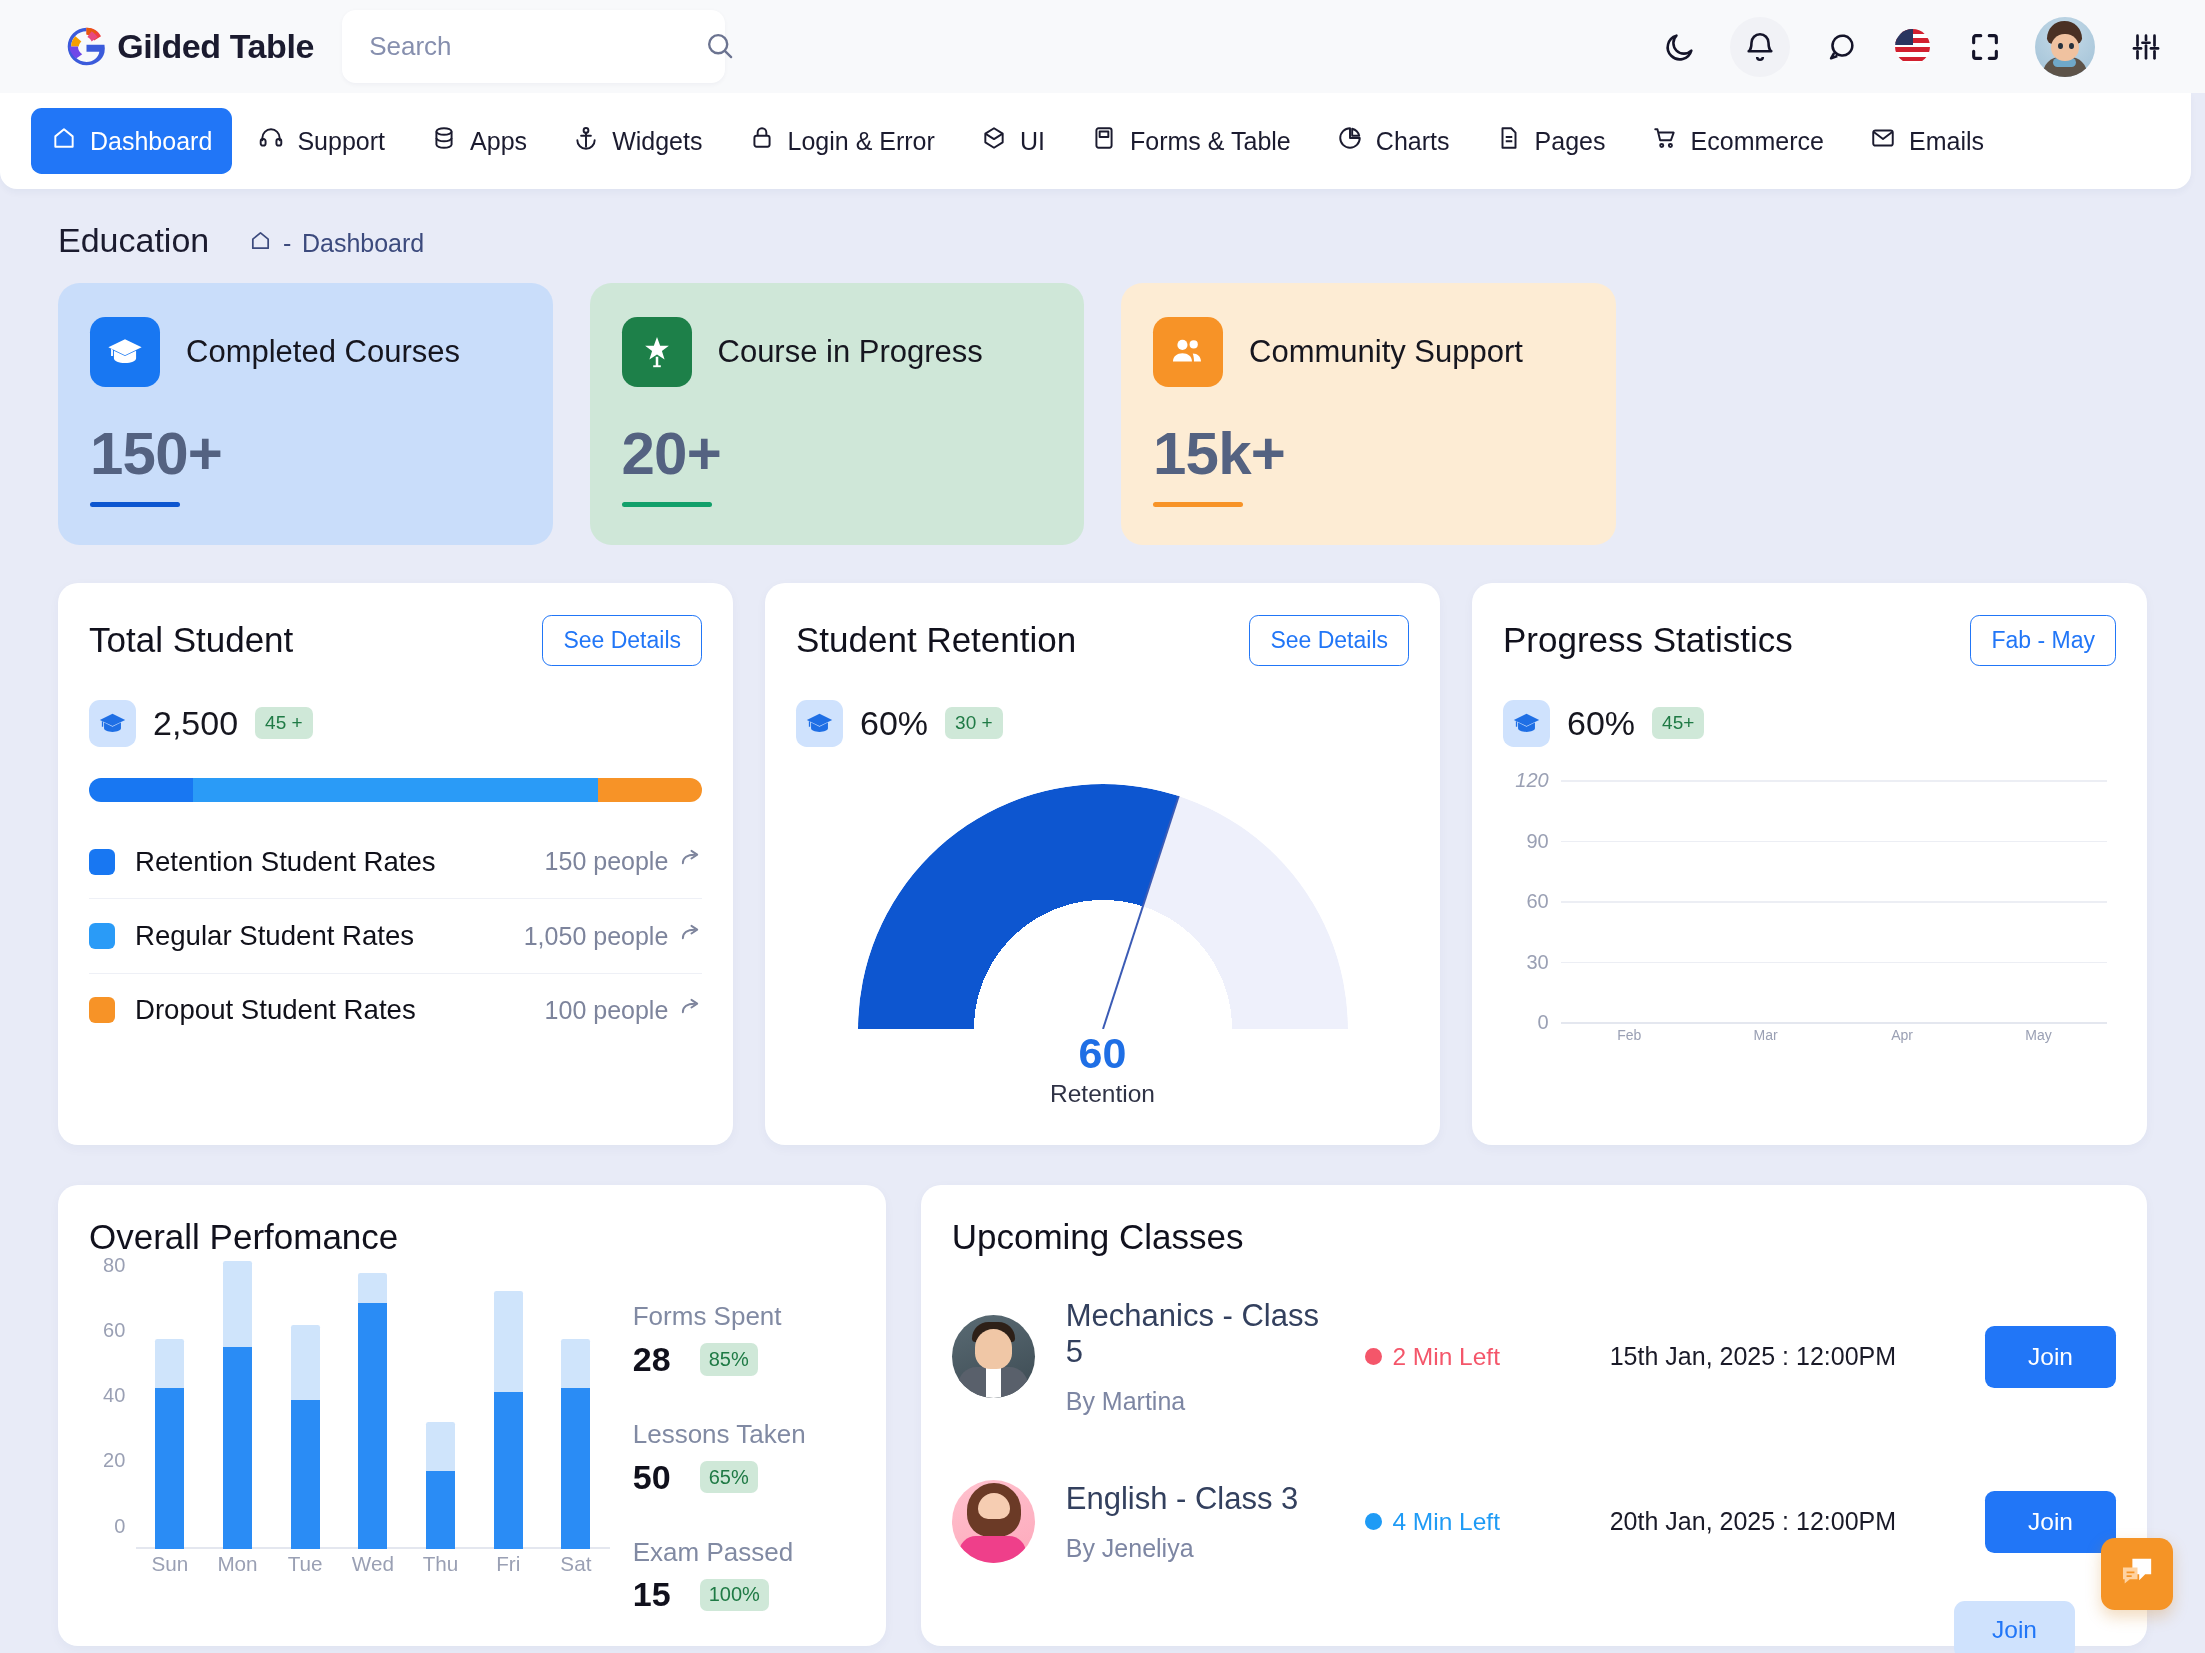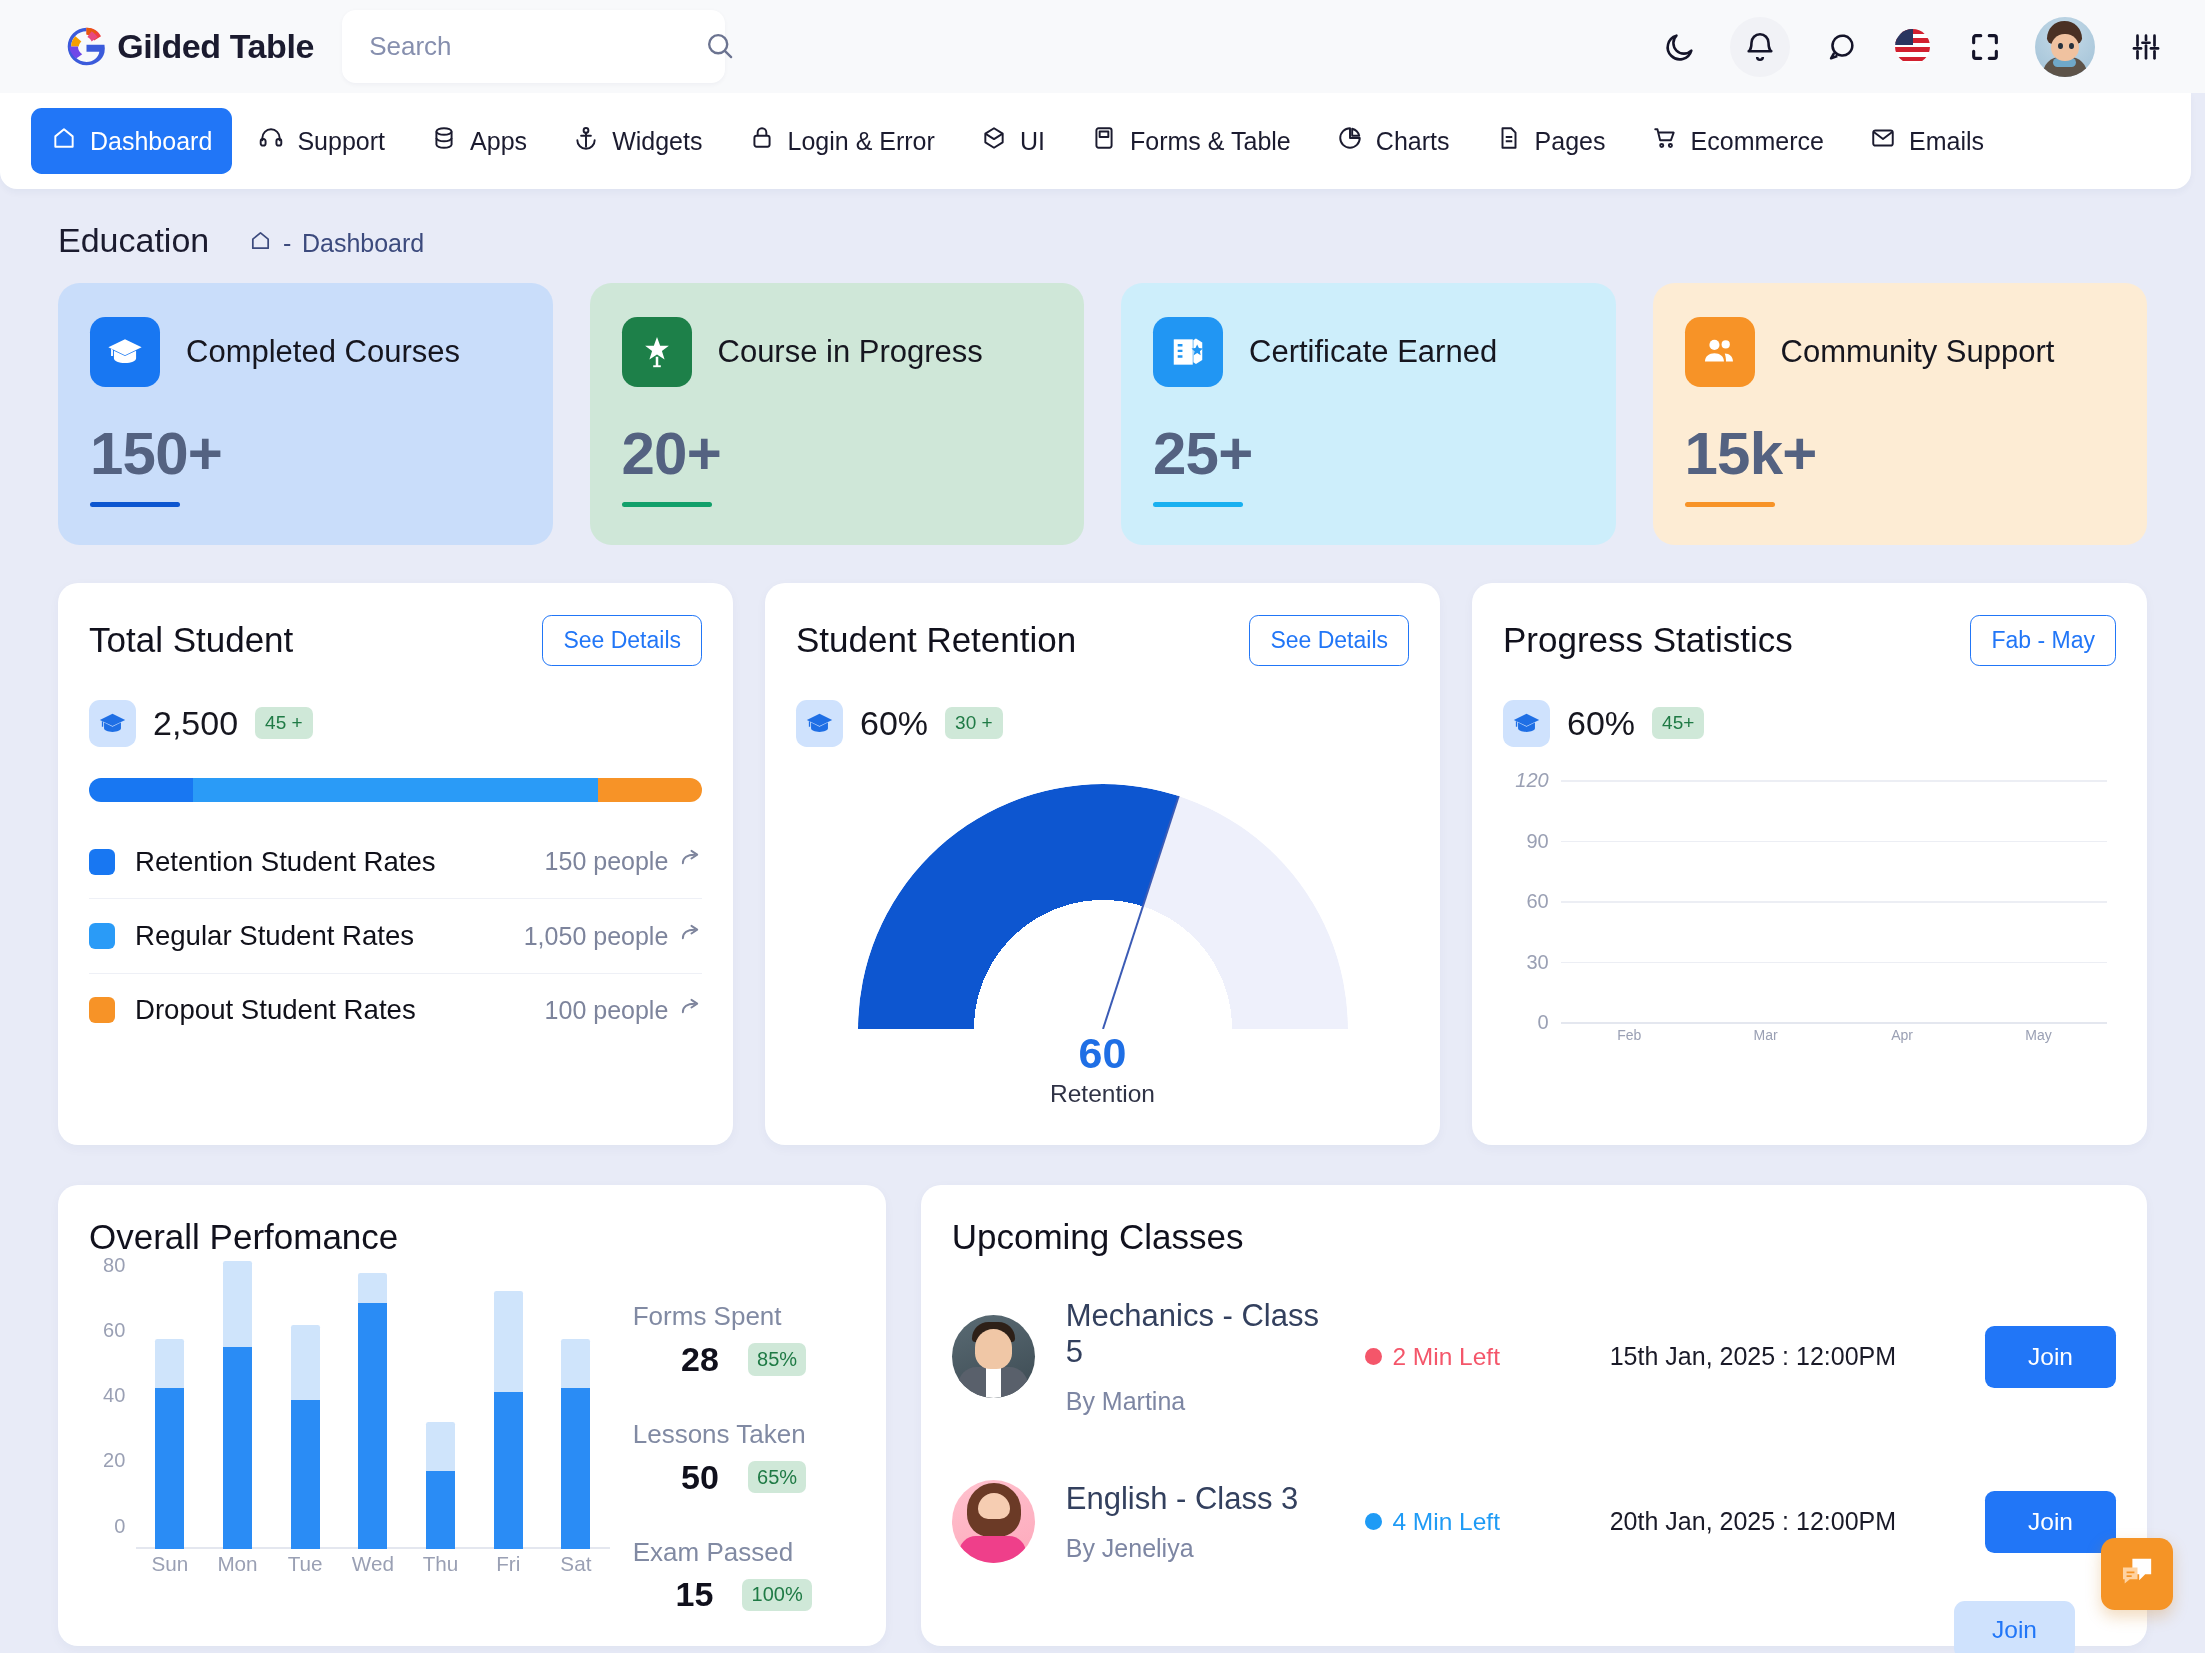--- a/index.html
+++ b/index.html
@@ -181,21 +181,21 @@
   .opXaxis { position: absolute; left: 47px; right: 4.6px; bottom: 0; height: 35px; display: flex; }
   .opXaxis span { flex:1; text-align:center; font-size: 20.7px; color:#9aa0b4; }
   .opAxisLine { position:absolute; left: 47px; right: 4.6px; bottom: 38px; height: 1.5px; background:#e4e7ef; }
   .opTickWrap { position:absolute; left:0; top:0; bottom:38px; width: 47px; }
   .opTick { position:absolute; right: 10.7px; transform: translateY(-50%); font-size: 20px; color:#9aa0b4; }
 
   .perfStats { width: 222px; padding-top: 13.8px; }
   .perfStat { margin-bottom: 40px; }
   .perfStat:last-child { margin-bottom: 0; }
   .perfStatLabel { font-size: 26px; color: #818aa3; }
-  .perfStatRow { display: flex; align-items: center; gap: 29px; margin-top: 7.7px; justify-content: center; }
+  .perfStatRow { display: flex; align-items: center; gap: 29px; margin-top: 7.7px; }
   .perfStatNum { font-size: 34px; font-weight: 700; color: #10101c; }
   .perfStatChip { background: #cfe8d8; color: #1f7a45; font-size: 20px; border-radius: 6.9px; padding: 4.6px 9.2px; }
 
   
   .classRow { display: flex; align-items: center; gap: 31px; padding: 23px 0; }
   .classAvatar { width: 83px; height: 83px; border-radius: 50%; flex: 0 0 83px; overflow:hidden; position:relative; }
   .av-m { background: linear-gradient(160deg,#5a6b74 0%, #3c4a52 100%); }
   .av-m .sk { position:absolute; left:23px; top:13.8px; width:37px; height:40px; background:#f0c7a6; border-radius:20px 20px 17px 17px;}
   .av-m .hr { position:absolute; left:20px; top:6.1px; width:43px; height:20px; background:#2d2018; border-radius:21.4px 21.4px 4.6px 4.6px;}
   .av-m .sh { position:absolute; left:6.1px; bottom:0; width:70px; height:31px; background:#59606b; border-radius:18.4px 18.4px 0 0;}
@@ -471,35 +471,20 @@
               <path d="M11.2 15h1.6v6h-1.6Z" fill="#fff"></path>
               <path d="M9.6 20.4h4.8v1.2H9.6Z" fill="#fff"></path>
             </svg>
         </div>
         <div class="statlabel">Course in Progress</div>
       </div>
       <div class="statvalue">20+</div>
       <div class="statrule" style="background:#12a06a"></div>
     </div>
 
-    <div class="statcard" style="background:#cdeefb">
-      <div class="toprow">
-        <div class="statbadge" style="background:#2196f3">
-          <svg viewBox="0 0 24 24">
-              <path d="M3 4h12v16H3Z" fill="#fff"></path>
-              <path d="M5.5 7h3v1.6h-3Zm0 3.5h3V12h-3Zm0 3.5h3v1.6h-3Z" fill="#2196f3"></path>
-              <path d="M17 3.5 21 6v11l-4 2.5-1.6-1V4.5Z" fill="#fff"></path>
-              <path d="M17.8 7.2 18.9 9.5l2.5.3-1.9 1.7.5 2.5-2.2-1.3-2.2 1.3.5-2.5-1.9-1.7 2.5-.3Z" fill="#2196f3"></path>
-            </svg>
-        </div>
-        <div class="statlabel">Certificate Earned</div>
-      </div>
-      <div class="statvalue">25+</div>
-      <div class="statrule" style="background:#19b0f0"></div>
-    </div>
 
     <div class="statcard" style="background:#fdecd4">
       <div class="toprow">
         <div class="statbadge" style="background:#f79327">
           <svg viewBox="0 0 24 24">
               <circle cx="8.5" cy="7.5" r="3.2" fill="#fff"></circle>
               <circle cx="15.6" cy="7.2" r="2.6" fill="#fff"></circle>
               <path d="M2.5 18c0-3.3 2.7-5.2 6-5.2s6 1.9 6 5.2Z" fill="#fff"></path>
               <path d="M15 12.9c3 .1 5.2 1.9 5.2 5.1h-4.4c0-1.9-.3-3.6-.8-5.1Z" fill="#fff"></path>
             </svg>

